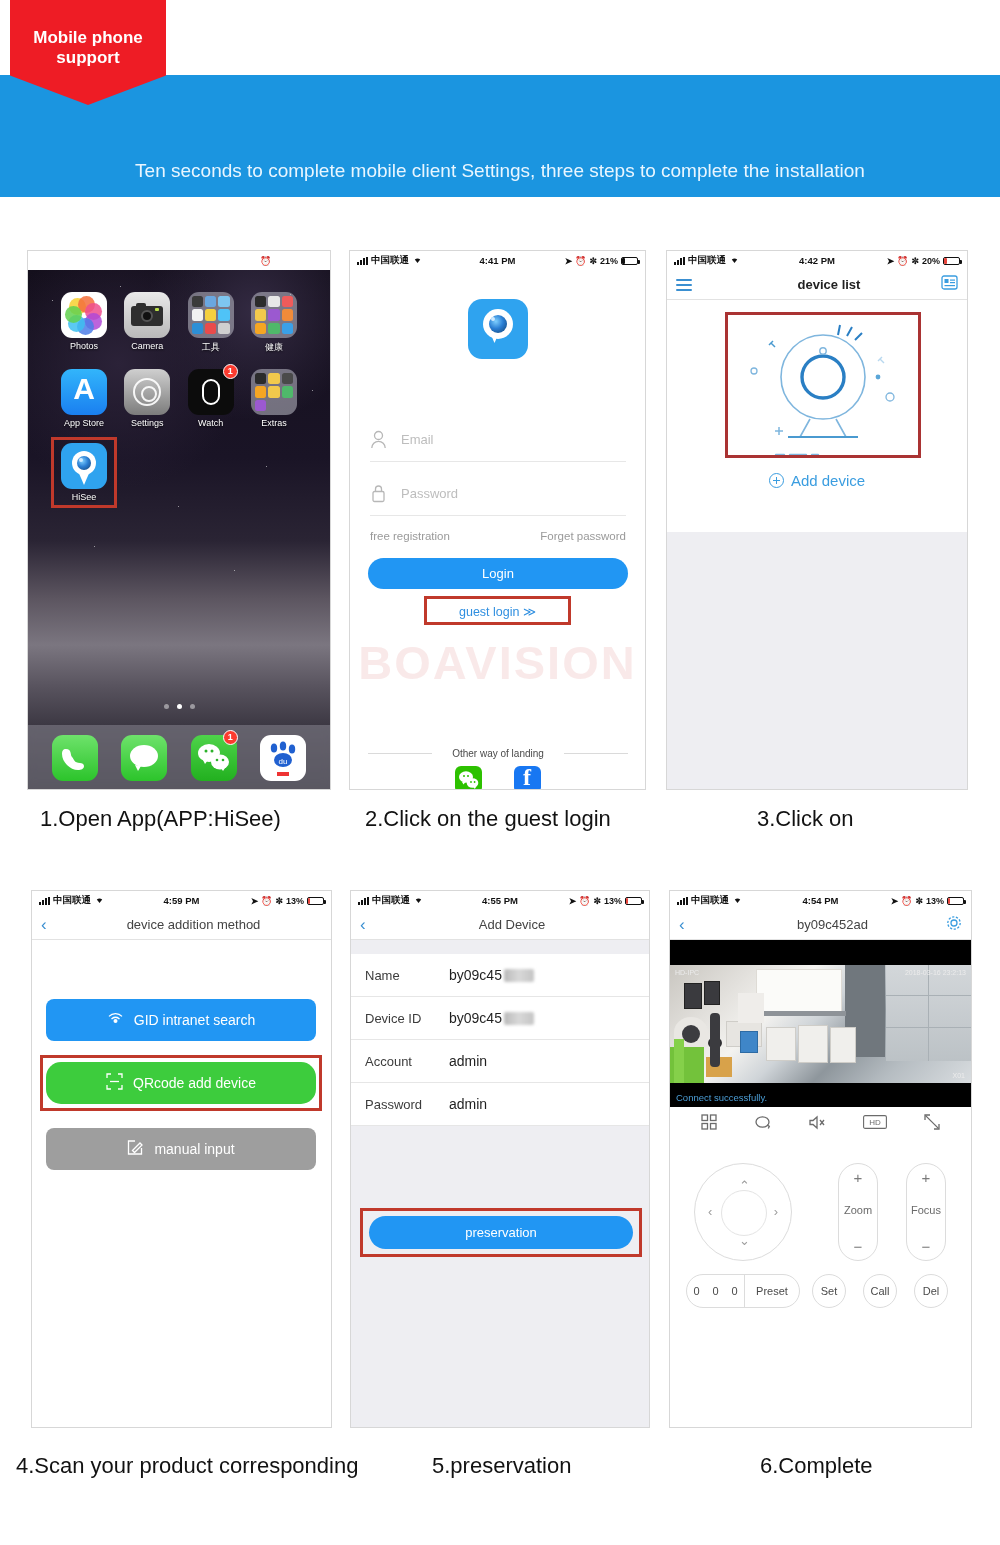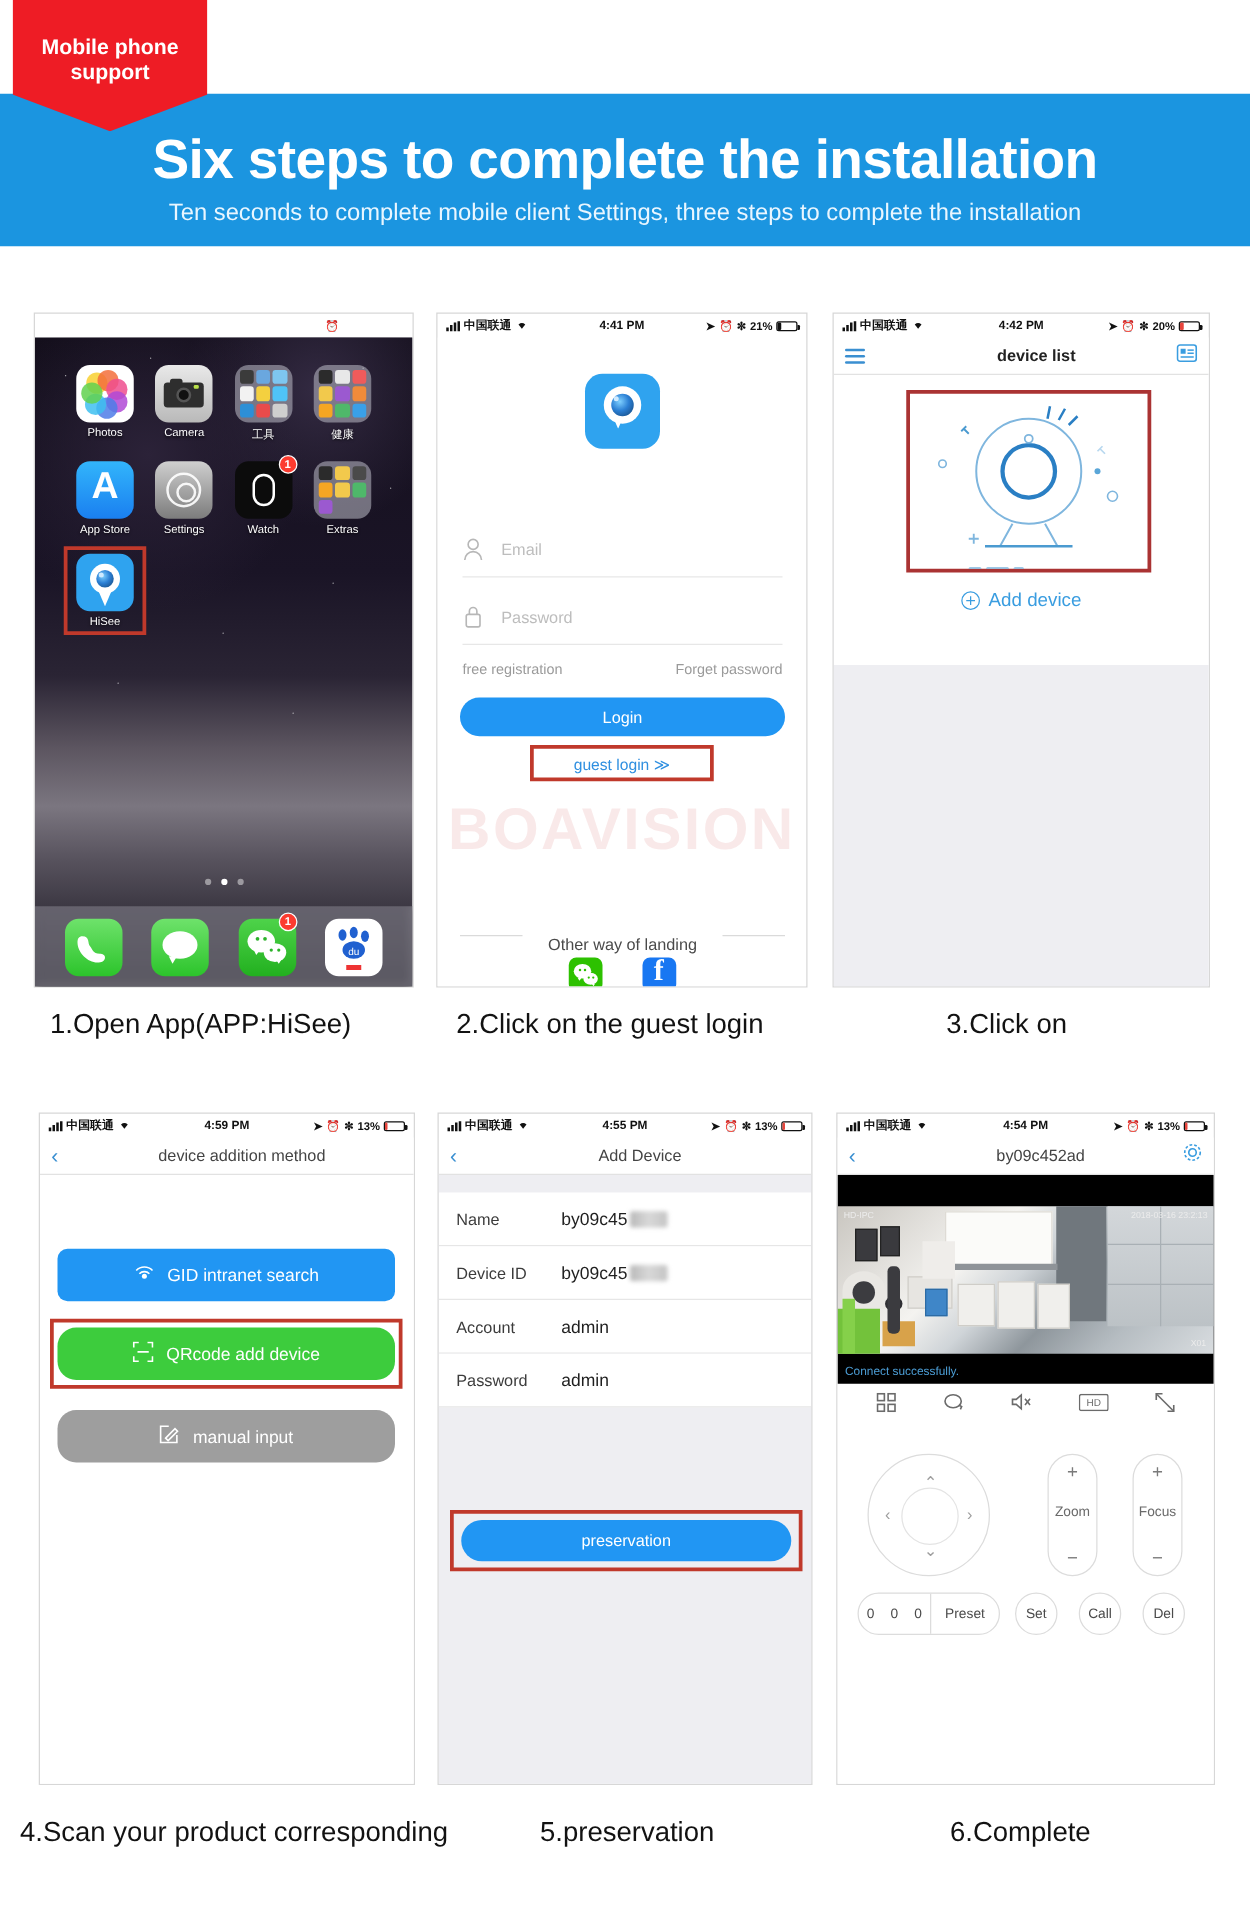--- a/index.html
+++ b/index.html
@@ -157,21 +157,21 @@
   .fi-ic{ width:17px;height:19px;color:#b7b7b7;}
   .fi-ph{ color:#bdbdbd; font-size:13px; }
   .loginlinks{ position:absolute; left:20px; top:260px; width:256px;
     display:flex; justify-content:space-between; font-size:11.5px; color:#9a9a9a;}
   .btn-login{ position:absolute; left:18px; top:288px; width:260px; height:31px;
     background:#2196f3; border-radius:16px; color:#fff; font-size:13px;
     display:flex; align-items:center; justify-content:center; }
   .guest{ position:absolute; left:0; top:334px; width:100%; text-align:center;
     color:#2f8fe0; font-size:12.5px; }
   .otherway{ position:absolute; left:18px; top:478px; width:260px;
-    display:flex; gap:20px; color:#4a4a4a; font-size:13px; }
+    display:flex; align-items:center; gap:20px; color:#4a4a4a; font-size:10px; }
   .otherway .ln{ flex:1; height:1px; background:#dadada; }
   .socials{ position:absolute; left:0; top:496px; width:100%;
     display:flex; justify-content:center; gap:32px; }
   .soc{ width:27px;height:27px;border-radius:6px; position:relative; }
   .soc-wechat{ background:#2dc100; }
   .soc-fb{ background:#1877f2; }
   .soc-fb::after{ content:"f"; position:absolute; left:0;top:-2px; width:100%; text-align:center;
     color:#fff; font-size:24px; font-weight:bold; font-family:"Liberation Serif",serif;}
 
   
@@ -187,21 +187,21 @@
   .plus-c::before{ left:3px; top:6px; width:7px; height:1.3px;}
   .plus-c::after{ left:6px; top:3px; width:1.3px; height:7px;}
 
   
   .am-body{ position:relative; width:100%; height:519px; background:#fff; }
   .am-btn{ position:absolute; left:14px; width:270px; height:42px; border-radius:8px;
     display:flex; align-items:center; justify-content:center; gap:10px;
     color:#fff; font-size:14px; }
   .am-blue{ background:#2196f3; top:59px; }
   .am-green{ background:#3dcc3d; top:122px;border-radius:15px; }
-  .am-gray{ background:#9e9e9e; top:188px;border-radius:15px; }
+  .am-gray{ background:#9e9e9e; top:188px; }
 
   
   .ad-body{ position:relative; width:100%; height:519px; background:#eeeef2; }
   .ad-gap{ height:14px; background:#eeeef2; }
   .ad-row{ height:43px; background:#fff; border-bottom:1px solid #e6e6e6;
     display:flex; align-items:center; padding:0 14px; font-size:13px; color:#333; }
   .ad-lbl{ width:84px; color:#3c3c3c; }
   .ad-val{ color:#1f1f1f; font-size:14px; display:flex; align-items:center; }
   .blurbox{ display:inline-block; width:30px;height:13px; margin-left:2px;
     background:linear-gradient(90deg,#b9b9b9,#d8d8d8,#c4c4c4); filter:blur(1.6px); border-radius:2px;}
@@ -254,21 +254,20 @@
   .cap4{ left:16px;  top:1452px; }
   .cap5{ left:432px; top:1452px; }
   .cap6{ left:760px; top:1452px; }
 </style>
 </head>
 <body>
 
 <div id="root">
 
   <div class="hdr-blue"></div>
-  <div class="hdr-title">Six steps to complete the installation</div>
   <div class="hdr-sub">Ten seconds to complete mobile client Settings, three steps to complete the installation</div>
   <div class="ribbon">
     <div class="ribbon-txt">
       <div>Mobile phone</div>
       <div>support</div>
     </div>
   </div>
 
   <div class="phone p1">
     <div class="sbar dark">

